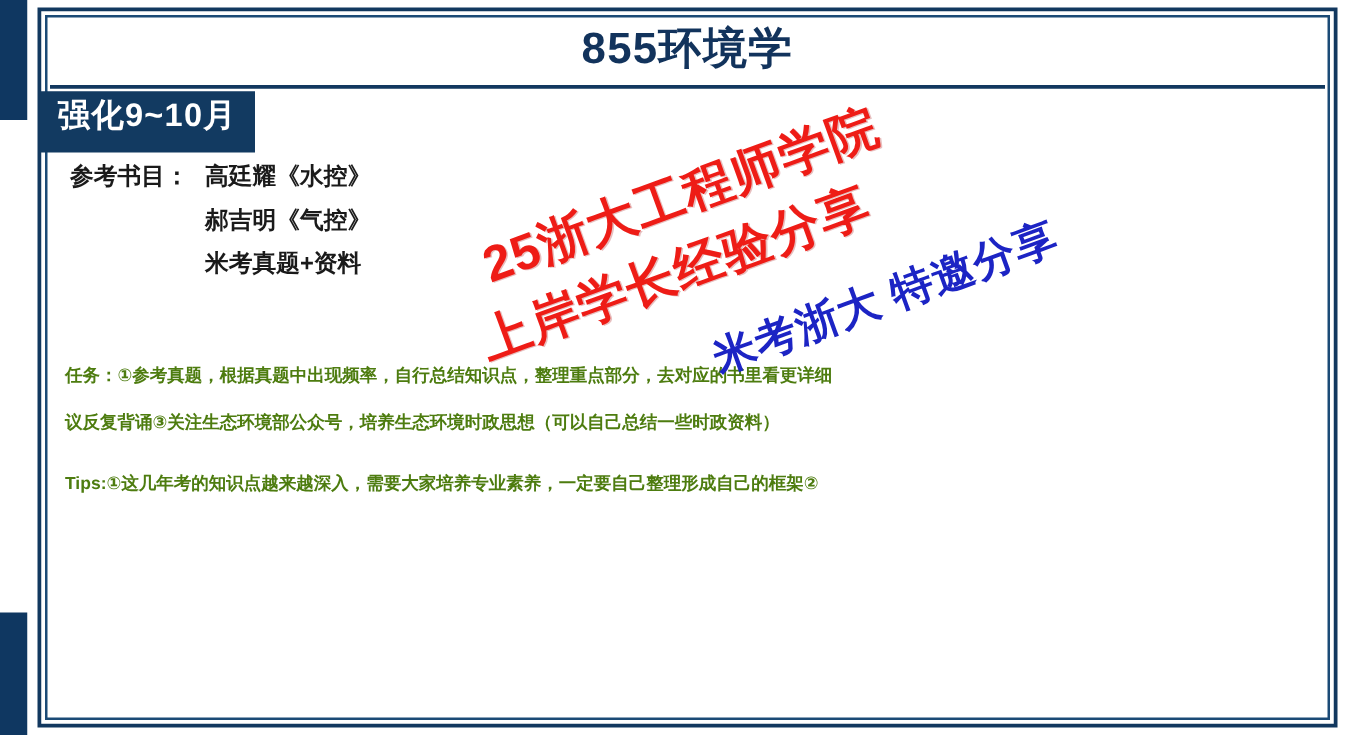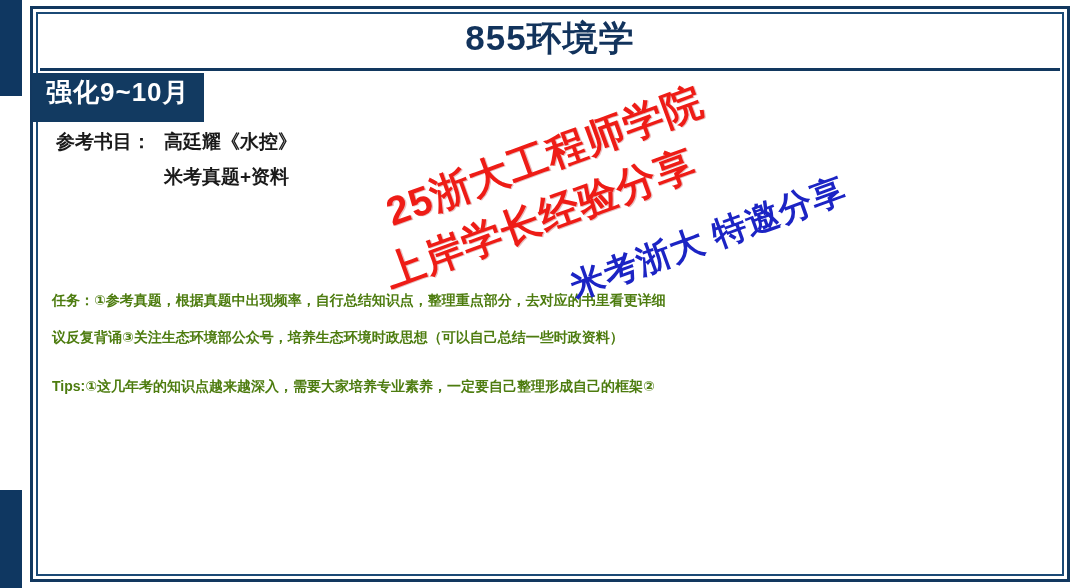--- a/index.html
+++ b/index.html
@@ -202,20 +202,24 @@
 
   <div class="phase-badge">强化9~10月</div>
 
   <div class="books">
     <div class="book-row">
       <span class="book-label">参考书目：</span>
       <span class="book-value">高廷耀《水控》</span>
     </div>
     <div class="book-row">
       <span class="book-label blank">参考书目：</span>
+      <span class="book-value">郝吉明《气控》</span>
+    </div>
+    <div class="book-row">
+      <span class="book-label blank">参考书目：</span>
       <span class="book-value">米考真题+资料</span>
     </div>
   </div>
 
   <div class="body-text">
     <div class="body-block">
       <div class="body-line">任务：①参考真题，根据真题中出现频率，自行总结知识点，整理重点部分，去对应的书里看更详细</div>
       <div class="body-line">议反复背诵③关注生态环境部公众号，培养生态环境时政思想（可以自己总结一些时政资料）</div>
     </div>
     <div class="body-block">

